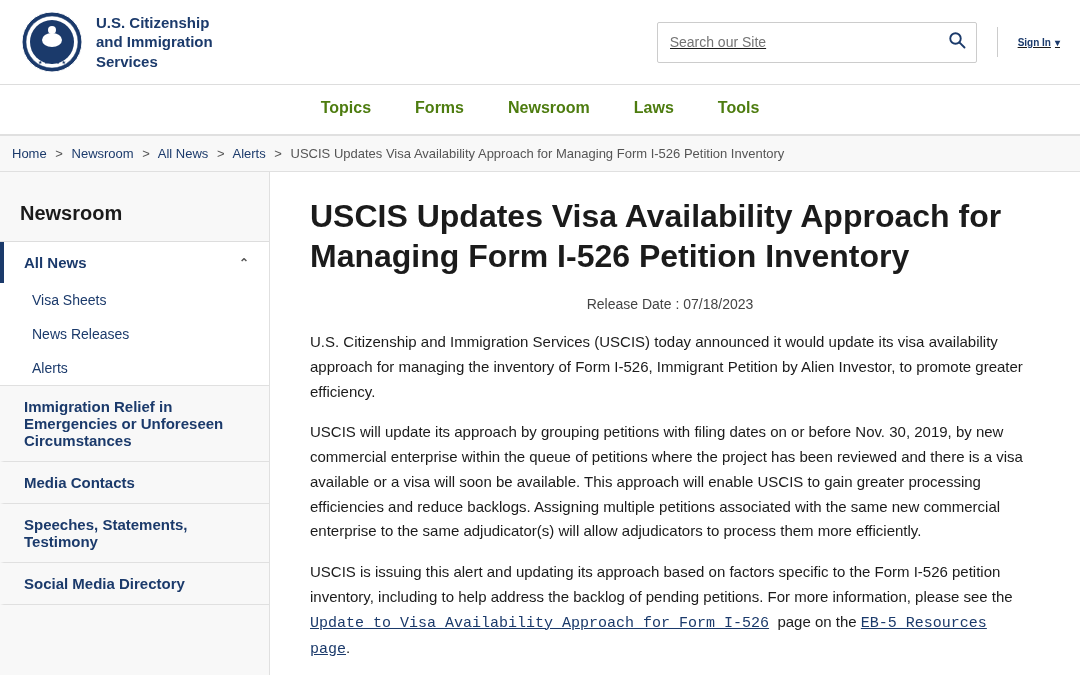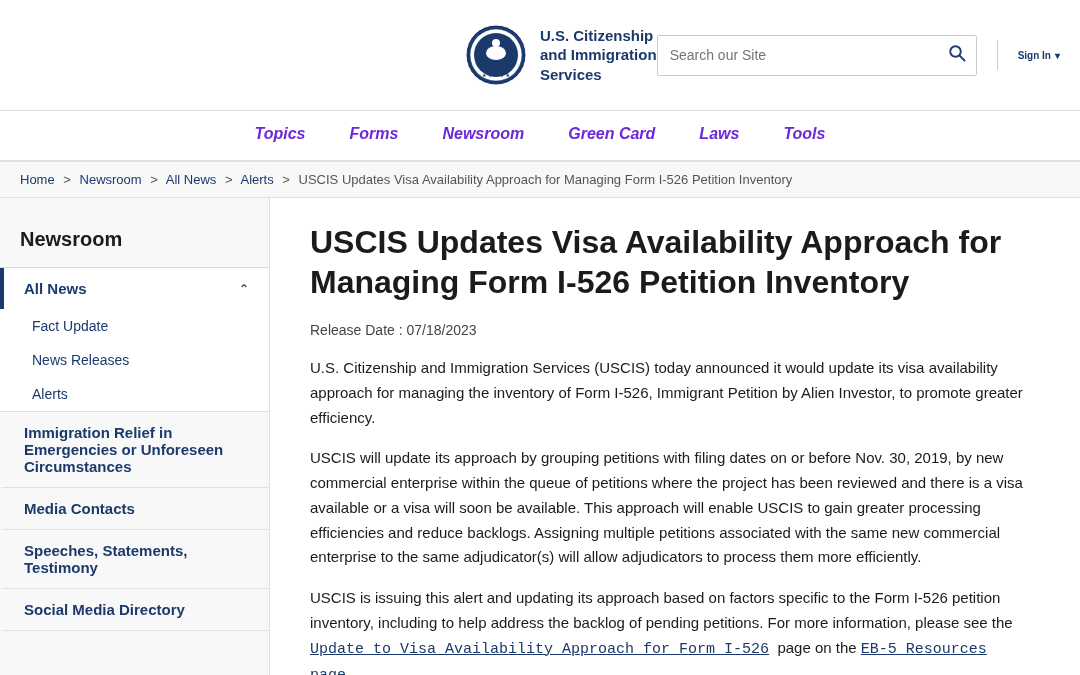--- a/index.html
+++ b/index.html
@@ -2,44 +2,45 @@
 <html><head>
   <meta charset="utf-8">
   <style>
     * { box-sizing: border-box; margin: 0; padding: 0; }
     body { font-family: "Source Sans Pro", Arial, sans-serif; font-size: 16px; color: #1b1b1b; background: #fff; }
 
     
     .header-top {
       display: flex;
       align-items: center;
-      padding: 23px 20px;
+      padding: 10px 20px;
       border-bottom: 1px solid #ddd;
       background: #fff;
-      justify-content: flex-end;
+      justify-content: space-between;
     }
     .logo-area {
       display: flex;
       align-items: center;
       gap: 12px;
     }
     .logo-seal {
       width: 64px;
       height: 64px;
     }
     .logo-text {
       font-size: 15px;
       font-weight: 700;
       color: #1b3a6b;
       line-height: 1.3;
     }
     .header-right {
       display: flex;
       align-items: center;
       gap: 20px;
+      text-decoration: underline;
     }
     .search-bar {
       display: flex;
       align-items: center;
       border: 1px solid #ccc;
       border-radius: 2px;
       overflow: hidden;
       width: 320px;
     }
     .search-input {
@@ -81,24 +82,23 @@
       border-bottom: 2px solid #e0e0e0;
       display: flex;
       justify-content: center;
       padding: 0 20px;
     }
     .main-nav a {
       display: inline-block;
       padding: 14px 22px;
       font-size: 16px;
       font-weight: 600;
-      color: #6d28d9;
+      color: #4d7c0f;
       text-decoration: none;
       border-bottom: 3px solid transparent;
-      font-style: italic;
     }
 
     
     .page-layout {
       display: flex;
       min-height: calc(100vh - 120px);
     }
 
     
     .sidebar {
@@ -155,21 +155,21 @@
       color: #1b3a6b;
       text-decoration: none;
       cursor: pointer;
       border-bottom: 1px solid #e0e0e0;
       border-left: 4px solid transparent;
     }
 
     
     .breadcrumb-bar {
       background: #f8f8f8;
-      padding: 10px 20px;
+      padding: 10px 12px;
       font-size: 13px;
       color: #555;
       border-bottom: 1px solid #e0e0e0;
     }
     .breadcrumb-bar a {
       color: #1b3a6b;
       text-decoration: none;
     }
     .breadcrumb-bar .sep { margin: 0 5px; color: #555; }
 
@@ -183,20 +183,21 @@
       font-size: 32px;
       font-weight: 700;
       color: #1b1b1b;
       line-height: 1.25;
       margin-bottom: 20px;
     }
     .release-date {
       font-size: 14px;
       color: #444;
       margin-bottom: 18px;
+      text-align: center;
     }
     .article-body p {
       font-size: 15px;
       line-height: 1.65;
       color: #1b1b1b;
       margin-bottom: 16px;
     }
     .article-body a {
       color: #1b3a6b;
       text-decoration: underline;
@@ -249,21 +250,20 @@
       <span>Sign In</span>
       <span>▾</span>
     </button>
   </div>
 </header>
 
 <nav class="main-nav">
   <a href="#">Topics</a>
   <a href="#">Forms</a>
   <a href="#">Newsroom</a>
-  <a href="#">Green Card</a>
   <a href="#">Laws</a>
   <a href="#">Tools</a>
 </nav>
 
 <div class="breadcrumb-bar">
   <a href="#">Home</a>
   <span class="sep">&gt;</span>
   <a href="#">Newsroom</a>
   <span class="sep">&gt;</span>
   <a href="#">All News</a>
@@ -277,21 +277,21 @@
 
   <aside class="sidebar">
     <div class="sidebar-title">Newsroom</div>
 
     <div class="sidebar-section">
       <div class="sidebar-item-main">
         <span>All News</span>
         <span class="chevron">⌃</span>
       </div>
       <div class="sidebar-sub-items">
-        <a href="#" class="sidebar-sub-item">Fact Update</a>
+        <a href="#" class="sidebar-sub-item">Visa Sheets</a>
         <a href="#" class="sidebar-sub-item">News Releases</a>
         <a href="#" class="sidebar-sub-item">Alerts</a>
       </div>
     </div>
 
     <a href="#" class="sidebar-link">Immigration Relief in Emergencies or Unforeseen Circumstances</a>
     <a href="#" class="sidebar-link">Media Contacts</a>
     <a href="#" class="sidebar-link">Speeches, Statements, Testimony</a>
     <a href="#" class="sidebar-link">Social Media Directory</a>
   </aside>

